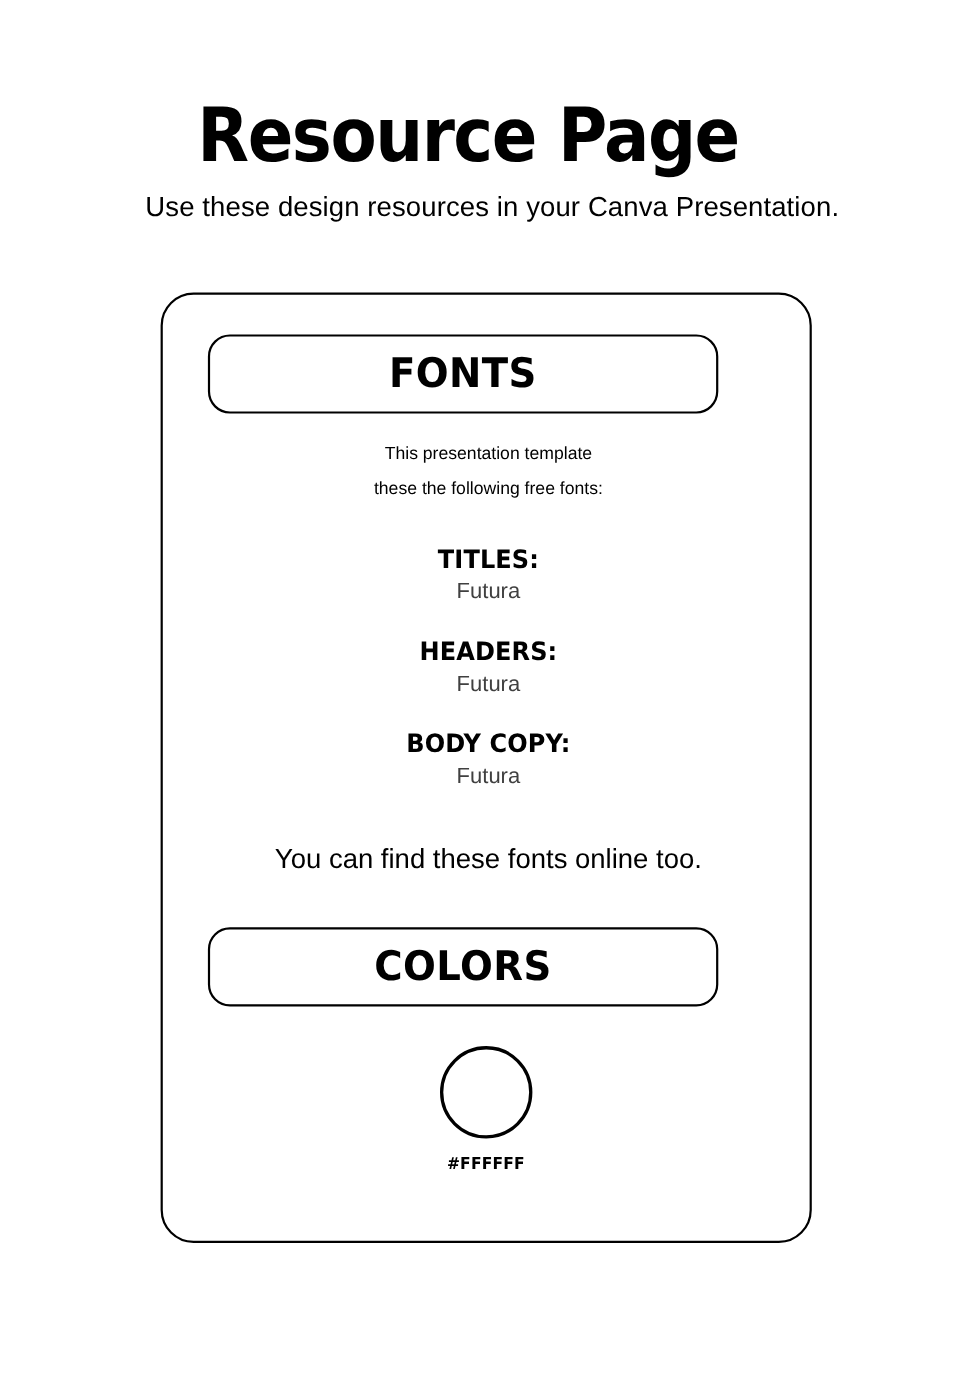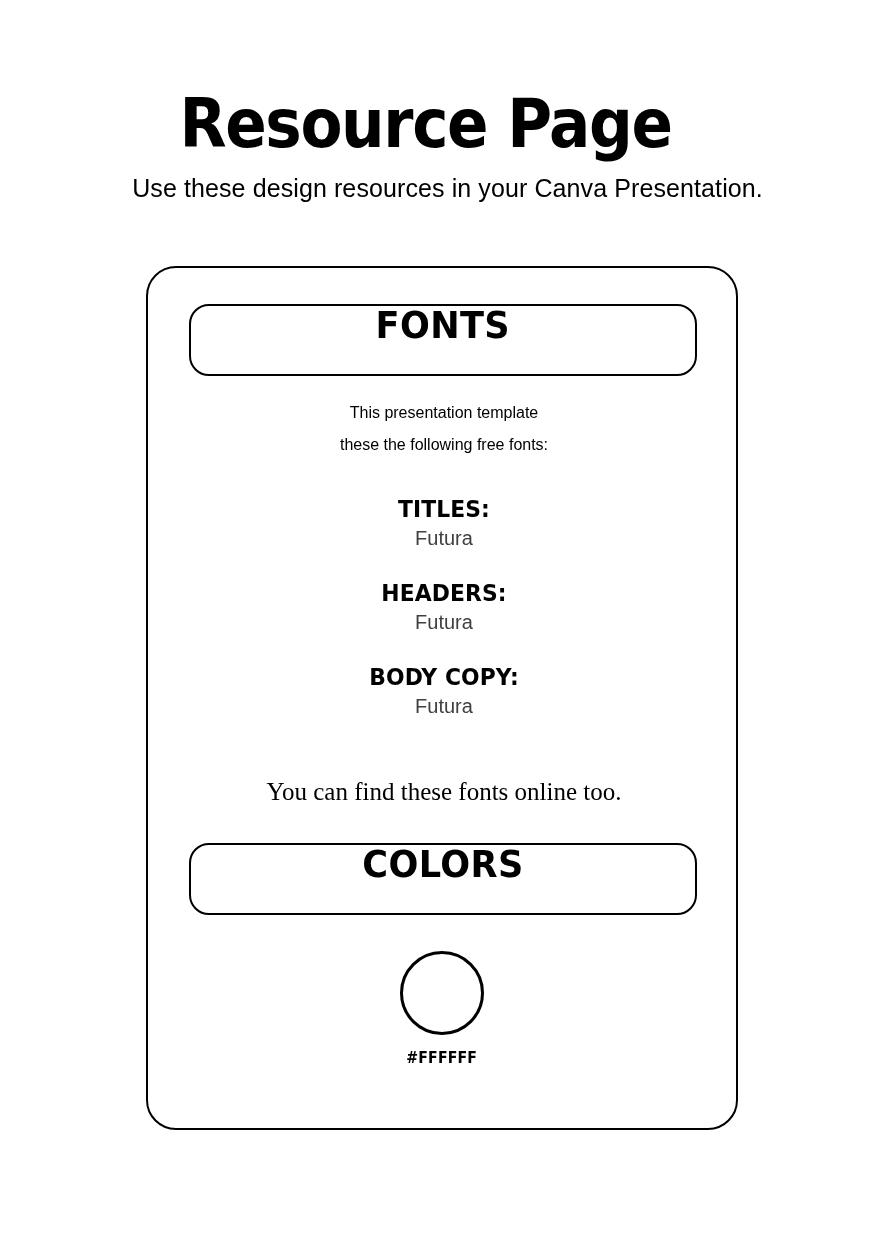--- a/index.html
+++ b/index.html
@@ -67,28 +67,28 @@
     box-sizing: border-box;
     border: 2.2px solid #000000;
     border-radius: 30px;
     background: #ffffff;
   }
 
   
   .section-pill {
     position: absolute;
     left: 41px;
-    width: 508px;
+    width: 464px;
     height: 72px;
     box-sizing: border-box;
     border: 2.4px solid #000000;
     border-radius: 20px;
     background: #ffffff;
     display: flex;
-    align-items: flex-start;
+    align-items: center;
     justify-content: center;
   }
   .section-pill .pill-label {
     font-family: "DejaVu Sans", sans-serif;
     font-weight: 700;
     font-size: 37px;
     line-height: 40px;
     letter-spacing: 0.4px;
     transform: scaleX(0.95);
     color: #000000;
@@ -135,26 +135,26 @@
   }
   .font-name {
     display: block;
     font-family: Liberation Sans, sans-serif;
     font-weight: 400;
     font-size: 20px;
     line-height: 30px;
     color: #404040;
   }
   .fonts-footnote {
-    font-family: Liberation Serif, serif;
+    font-family: Liberation Sans, sans-serif;
     font-weight: 400;
     font-size: 25px;
     line-height: 32px;
     color: #000000;
-    margin: 11px;
+    margin: 0;
   }
   .gap-before-roles { height: 34px; }
   .gap-before-footnote { height: 44px; }
 
   
   .swatch-row {
     position: absolute;
     left: 0;
     top: 683px;
     width: 588px;

